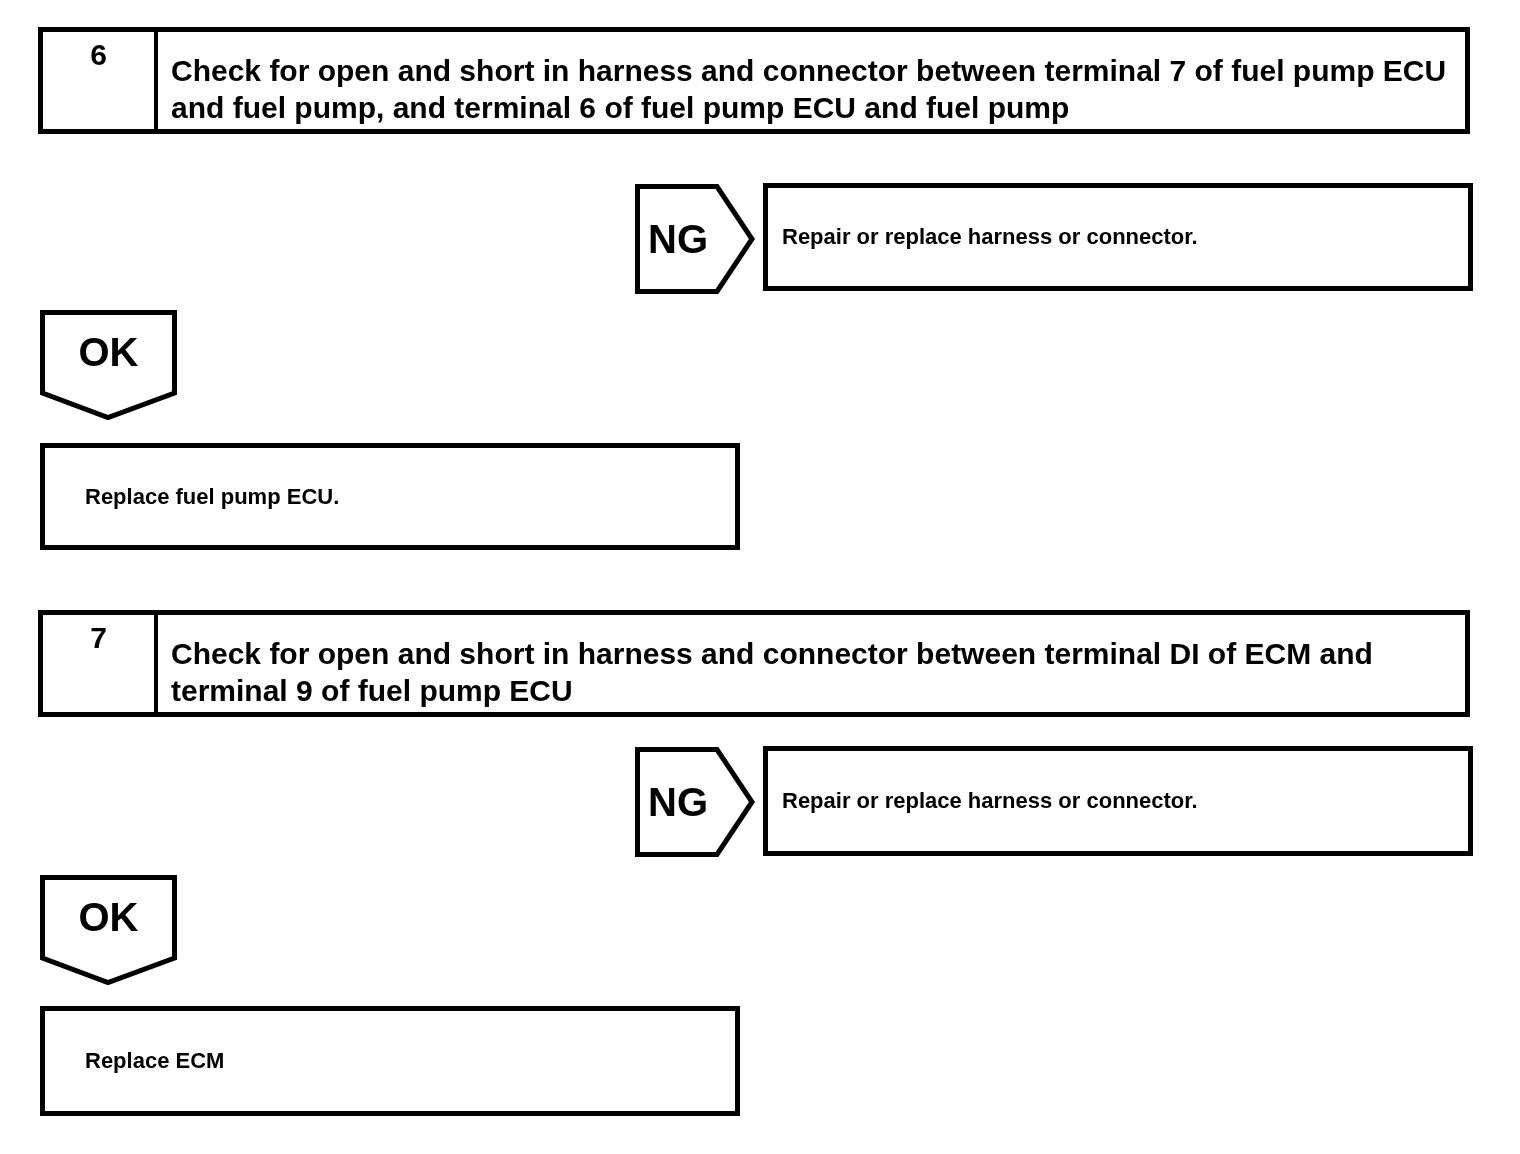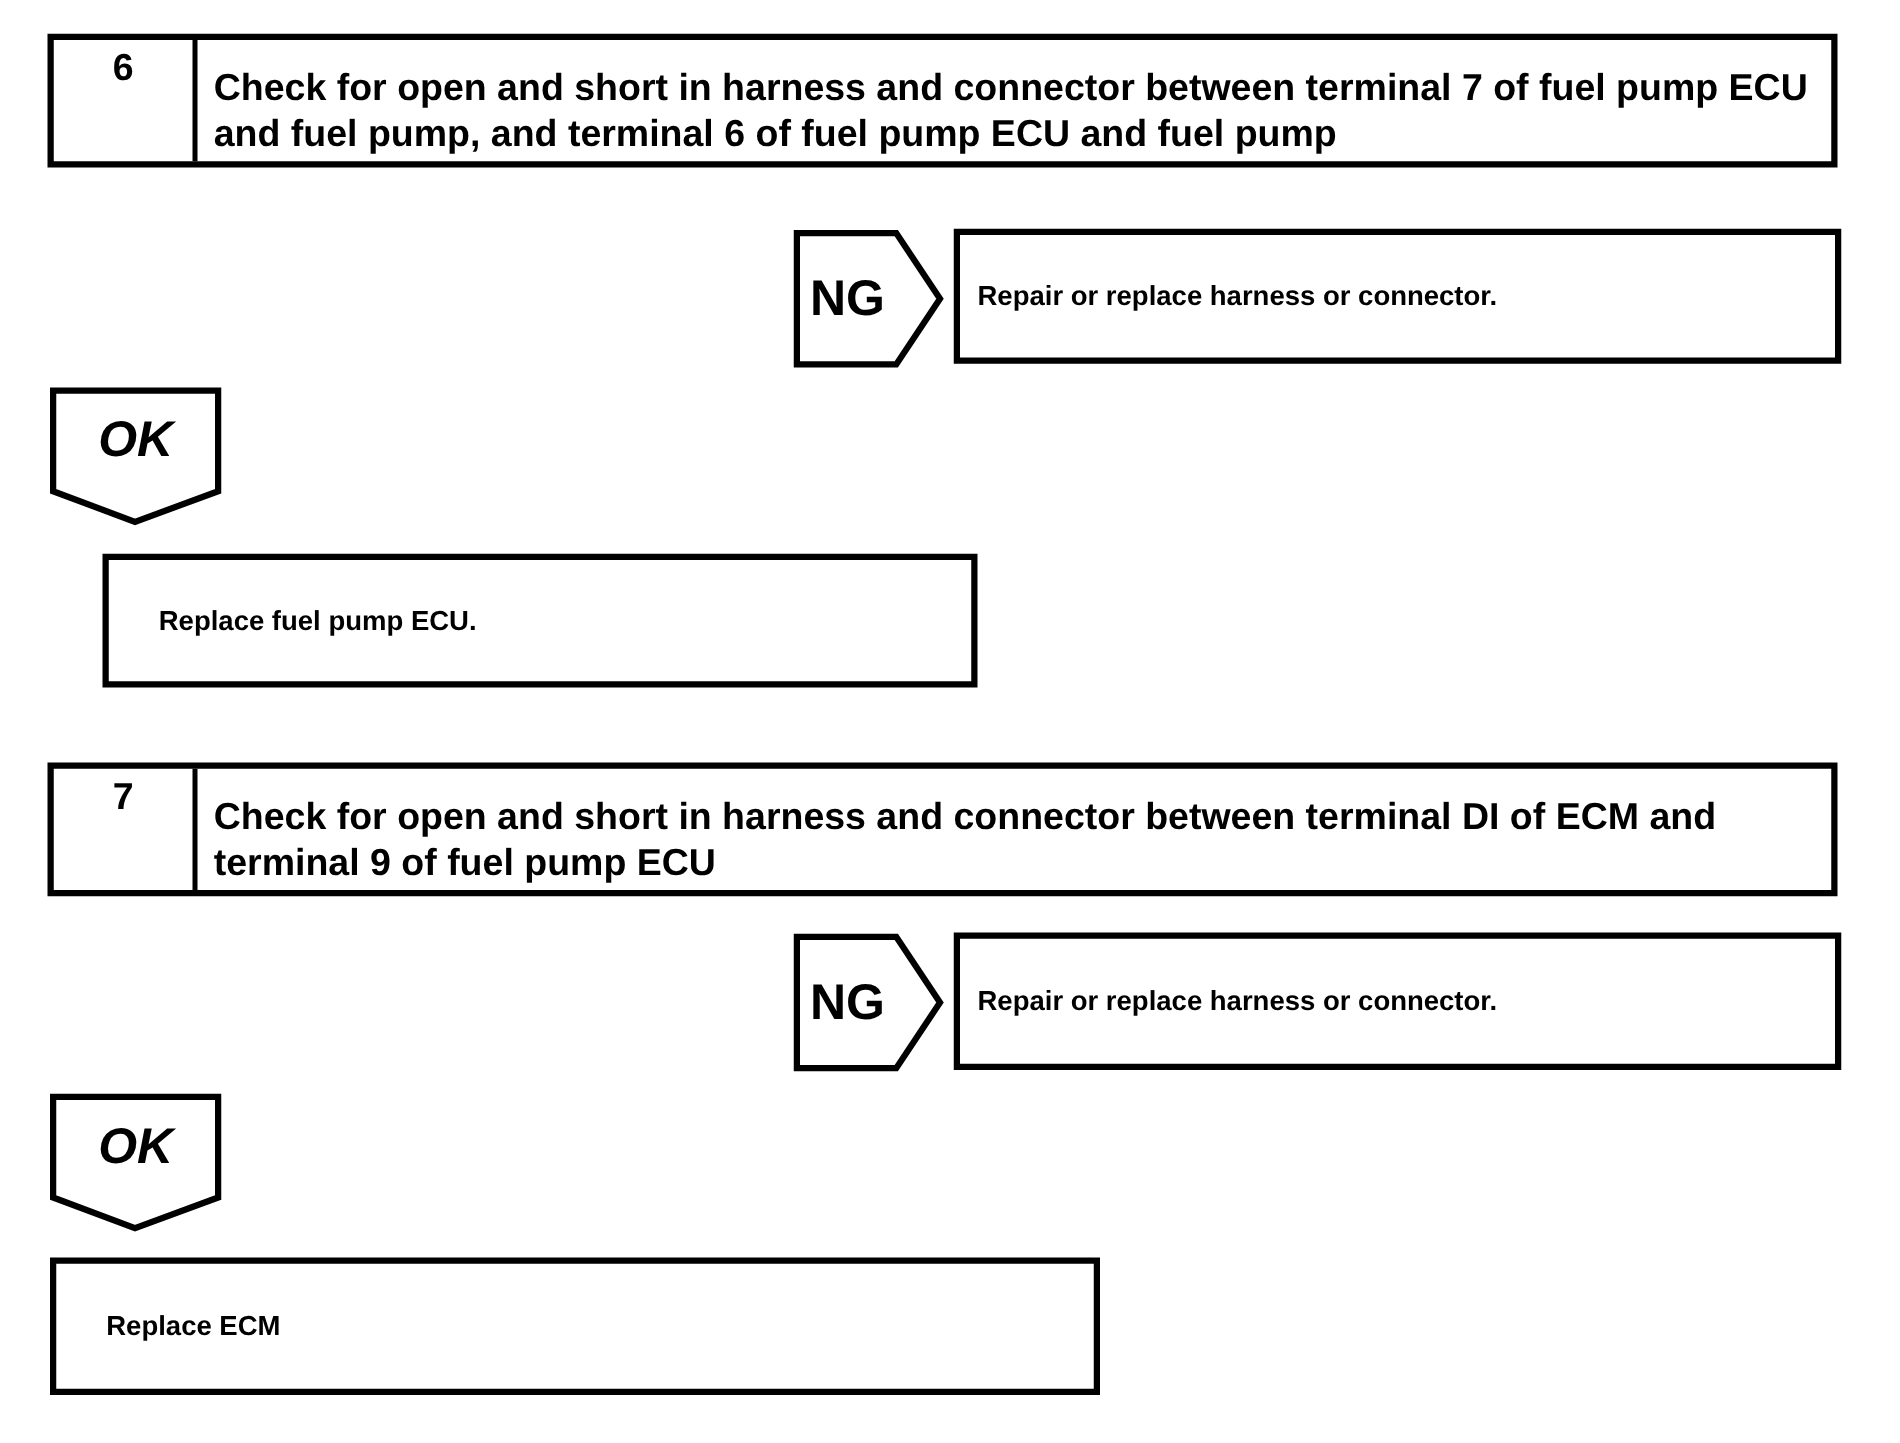--- a/index.html
+++ b/index.html
@@ -43,21 +43,21 @@
     line-height: 37px;
   }
   .action-box {
     display: flex;
     align-items: center;
     font-size: 22px;
     line-height: 36px;
   }
   .pad-repair { padding-left: 14px; }
   .pad-replace { padding-left: 40px; }
-  .pent-wrap { width: 137px; height: 110px; font-style: italic; }
+  .pent-wrap { width: 137px; height: 110px; }
   .pent-label {
     position: absolute;
     display: flex;
     align-items: center;
     justify-content: center;
     font-size: 40px;
     left: 0;
     top: 0;
   }
   .ng-label { width: 86px; height: 110px; }
@@ -85,21 +85,21 @@
     <span>Repair or replace harness or connector.</span>
   </div>
 
   <div class="abs pent-wrap" style="left:40px; top:310px;">
     <svg width="137" height="110" viewBox="0 0 137 110">
       <polygon points="2.5,2.5 134.5,2.5 134.5,83 68,107.5 2.5,83" fill="#ffffff" stroke="#000000" stroke-width="5"></polygon>
     </svg>
     <div class="pent-label ok-label">OK</div>
   </div>
 
-  <div class="abs box action-box pad-replace" style="left:40px; top:443px; width:700px; height:107px;margin-left:42px;">
+  <div class="abs box action-box pad-replace" style="left:40px; top:443px; width:700px; height:107px;">
     <span>Replace fuel pump ECU.</span>
   </div>
 
   <div class="abs box step" style="left:38px; top:610px; width:1432px; height:107px;">
     <div class="step-num">7</div>
     <div class="step-text">Check for open and short in harness and connector between terminal DI of ECM and terminal 9 of fuel pump ECU</div>
   </div>
 
   <div class="abs" style="left:635px; top:747px; width:120px; height:110px;">
     <svg width="120" height="110" viewBox="0 0 120 110">
@@ -112,17 +112,17 @@
     <span>Repair or replace harness or connector.</span>
   </div>
 
   <div class="abs pent-wrap" style="left:40px; top:875px;">
     <svg width="137" height="110" viewBox="0 0 137 110">
       <polygon points="2.5,2.5 134.5,2.5 134.5,83 68,107.5 2.5,83" fill="#ffffff" stroke="#000000" stroke-width="5"></polygon>
     </svg>
     <div class="pent-label ok-label">OK</div>
   </div>
 
-  <div class="abs box action-box pad-replace" style="left:40px; top:1006px; width:840px; height:110px;padding-left:40px;">
+  <div class="abs box action-box pad-replace" style="left:40px; top:1006px; width:700px; height:110px;padding-left:40px;">
     <span>Replace ECM</span>
   </div>
 
 </div>
 
 </body></html>

